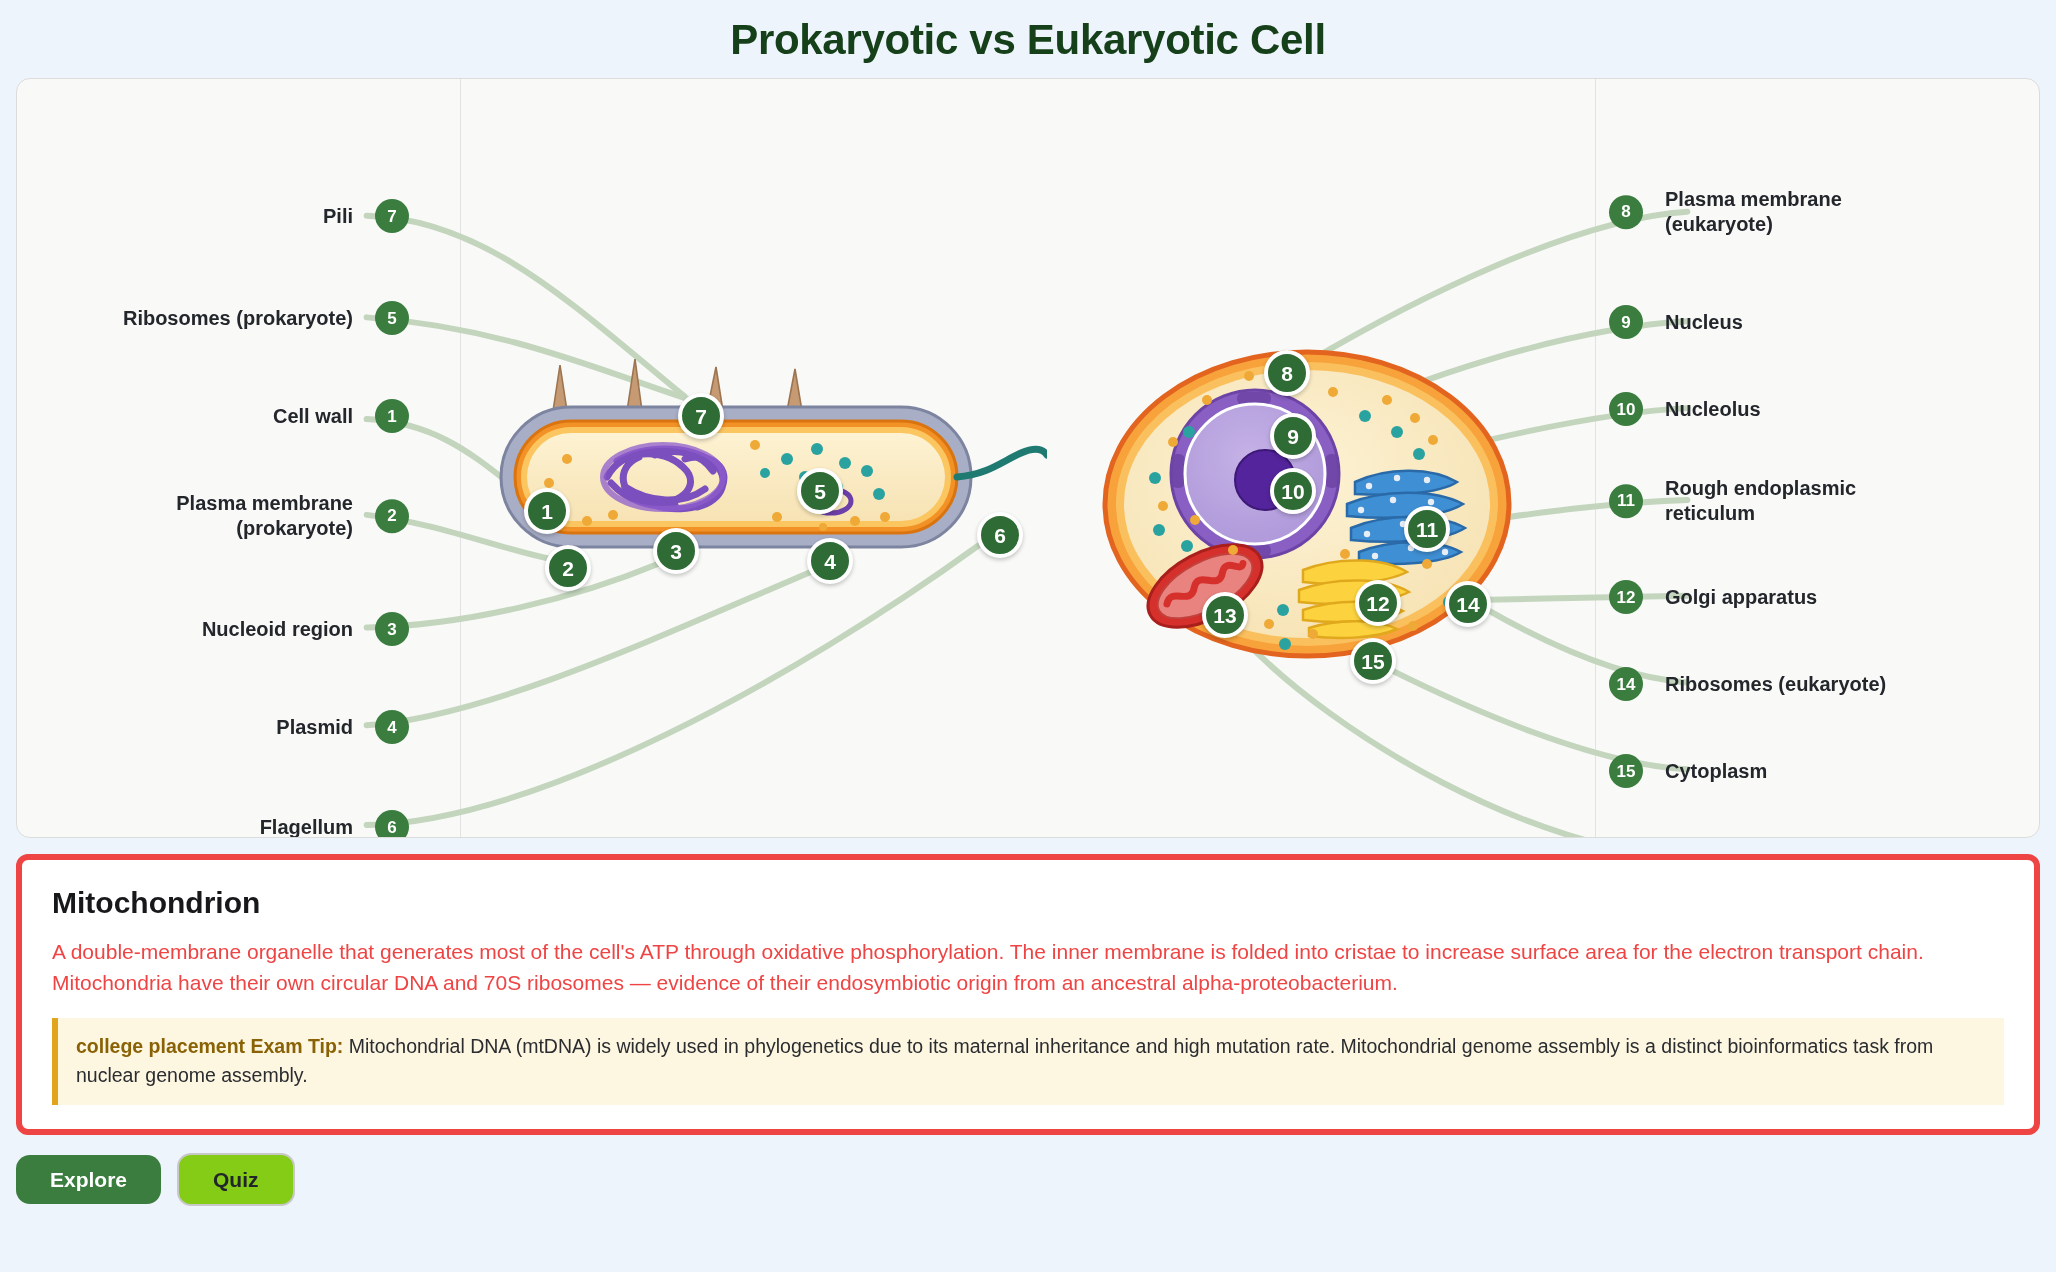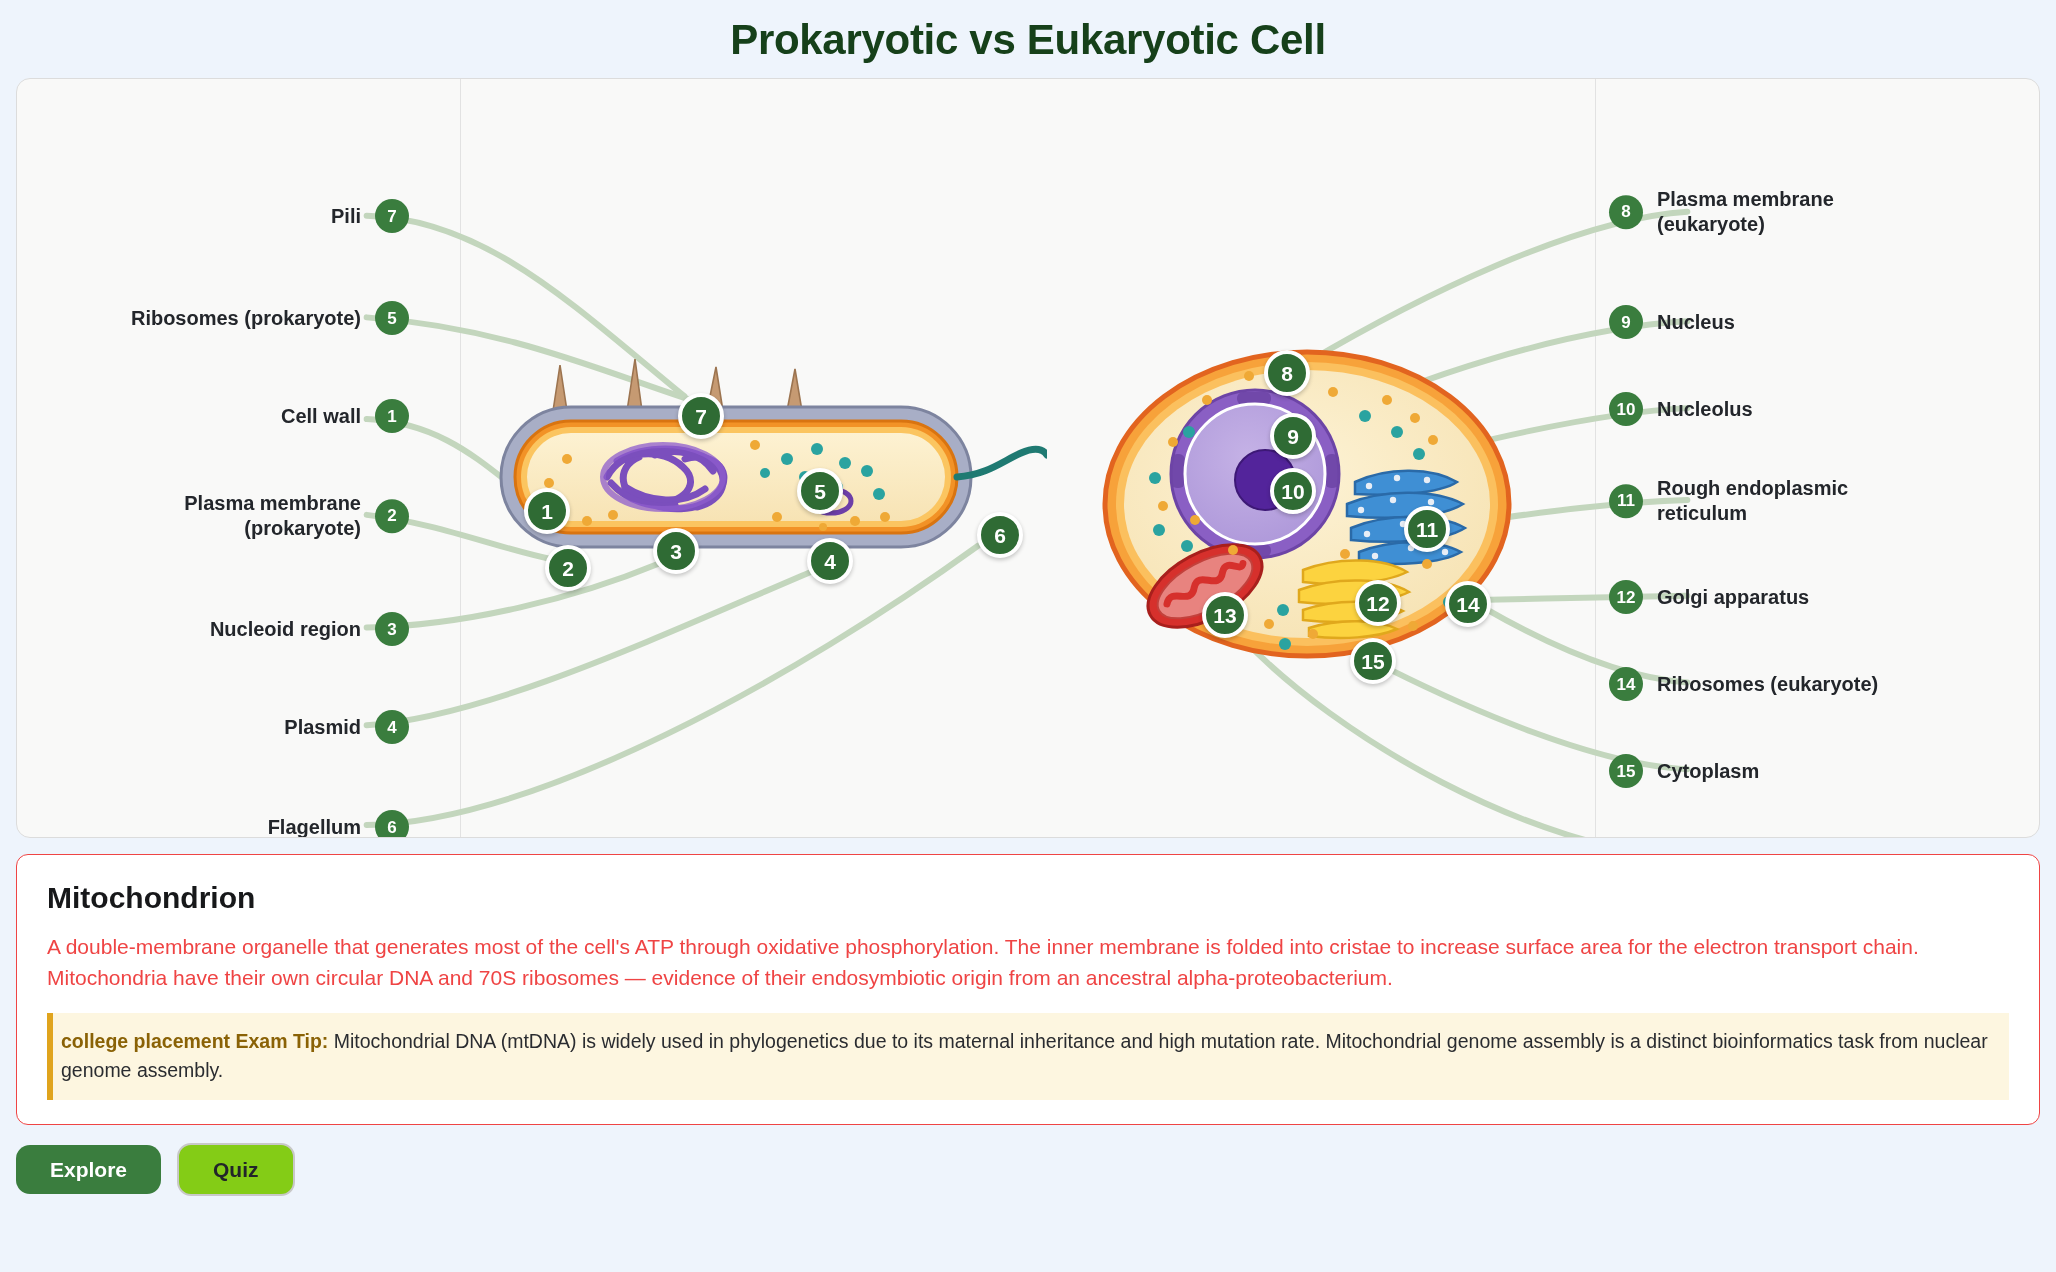--- a/index.html
+++ b/index.html
@@ -55,21 +55,21 @@
     width: 100%;
     height: 100%;
     pointer-events: none;
   }
 
   
   .label-row {
     position: absolute;
     display: flex;
     align-items: center;
-    gap: 14px;
+    gap: 22px;
   }
   .label-row.left-side {
     right: 1630px;
     flex-direction: row;
     justify-content: flex-end;
   }
   .label-row.right-side {
     left: 1592px;
   }
 
@@ -123,21 +123,21 @@
     position: absolute;
     z-index: 3;
   }
   .prokaryote-art { left: 470px; top: 270px; }
   .eukaryote-art  { left: 1080px; top: 255px; }
 
   
   .desc-panel {
     margin: 16px 16px 0 16px;
     background: #ffffff;
-    border: 1px solid #ef4444;
+    border: 6px solid #ef4444;
     border-radius: 12px;
     padding: 26px 30px 24px 30px;
   }
 
   .desc-title {
     font-size: 30px;
     font-weight: bold;
     color: #17181a;
     margin-bottom: 16px;
   }
@@ -145,21 +145,21 @@
   .desc-body {
     font-size: 21px;
     line-height: 1.48;
     color: #ef4444;
     margin-bottom: 20px;
   }
 
   .exam-tip {
     background: #fdf6e0;
     border-left: 6px solid #e0a41d;
-    padding: 14px 18px 15px 8px;
+    padding: 14px 18px 15px 18px;
     font-size: 19.5px;
     line-height: 1.48;
     color: #2a2c30;
   }
   .exam-tip-label {
     font-weight: bold;
     color: #8a6206;
   }
 
   

